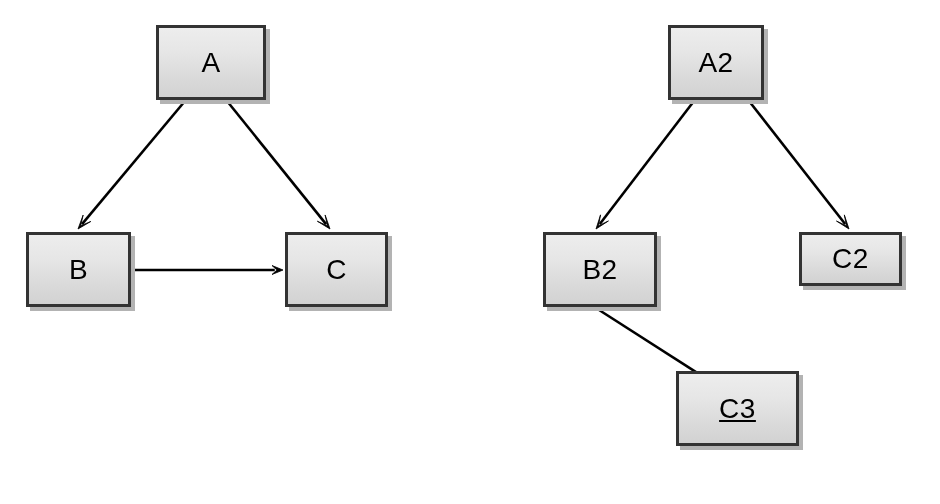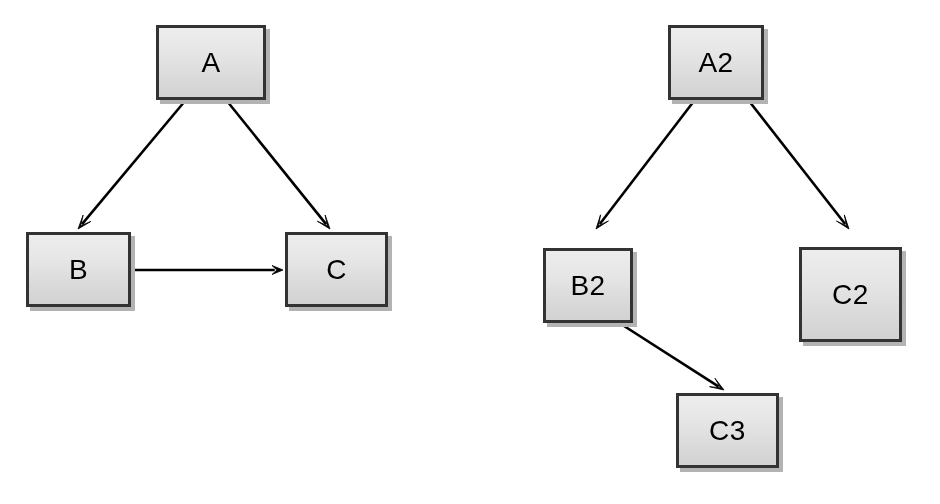--- a/index.html
+++ b/index.html
@@ -86,24 +86,24 @@
       </div>
       <div class="node" style="left: 26px; top: 232px; width: 105px; height: 75px;">
         <span class="node-label">B</span>
       </div>
       <div class="node" style="left: 285px; top: 232px; width: 103px; height: 75px;">
         <span class="node-label">C</span>
       </div>
       <div class="node" style="left: 668px; top: 25px; width: 96px; height: 75px;">
         <span class="node-label">A2</span>
       </div>
-      <div class="node" style="left: 543px; top: 232px; width: 90px; height: 75px; margin-top: 16px;">
+      <div class="node" style="left: 543px; top: 232px; width: 114px; height: 75px;">
         <span class="node-label">B2</span>
       </div>
-      <div class="node" style="left: 799px; top: 247px; width: 103px; height: 95px; justify-content: center;">
+      <div class="node" style="left: 799px; top: 232px; width: 103px; height: 54px; justify-content: center;">
         <span class="node-label">C2</span>
       </div>
-      <div class="node" style="left: 676px; top: 393px; width: 103px; height: 75px;">
+      <div class="node" style="left: 676px; top: 371px; width: 123px; height: 75px; text-decoration: underline;">
         <span class="node-label">C3</span>
       </div>
     </div>
 
 </div>
 
 </body></html>

